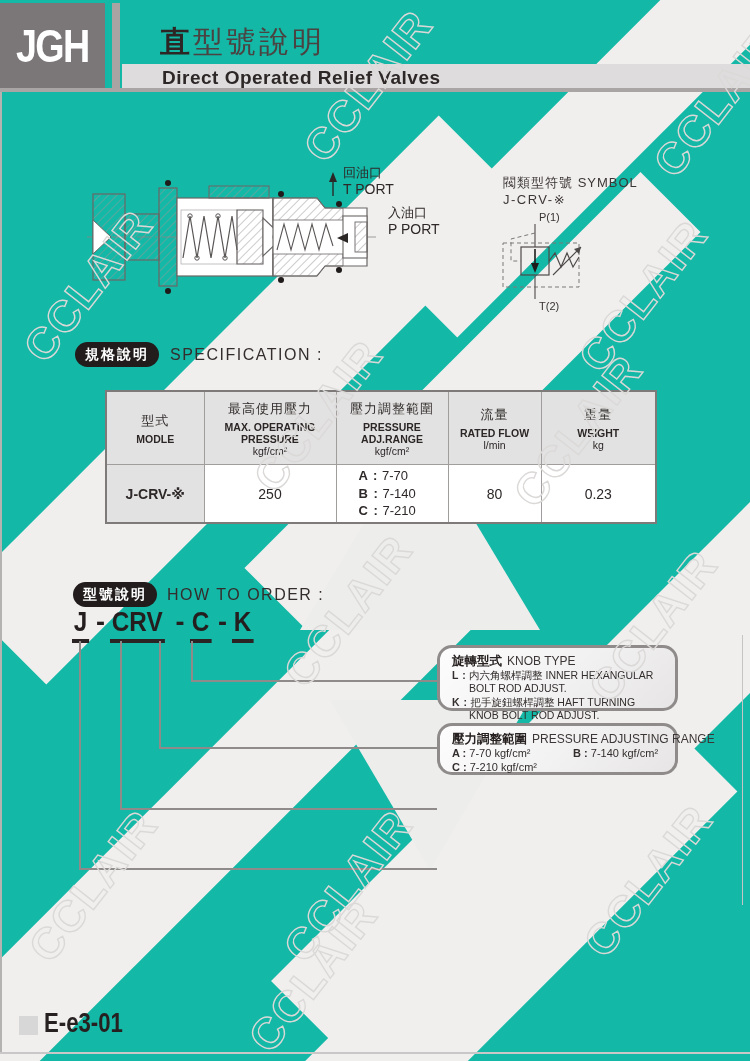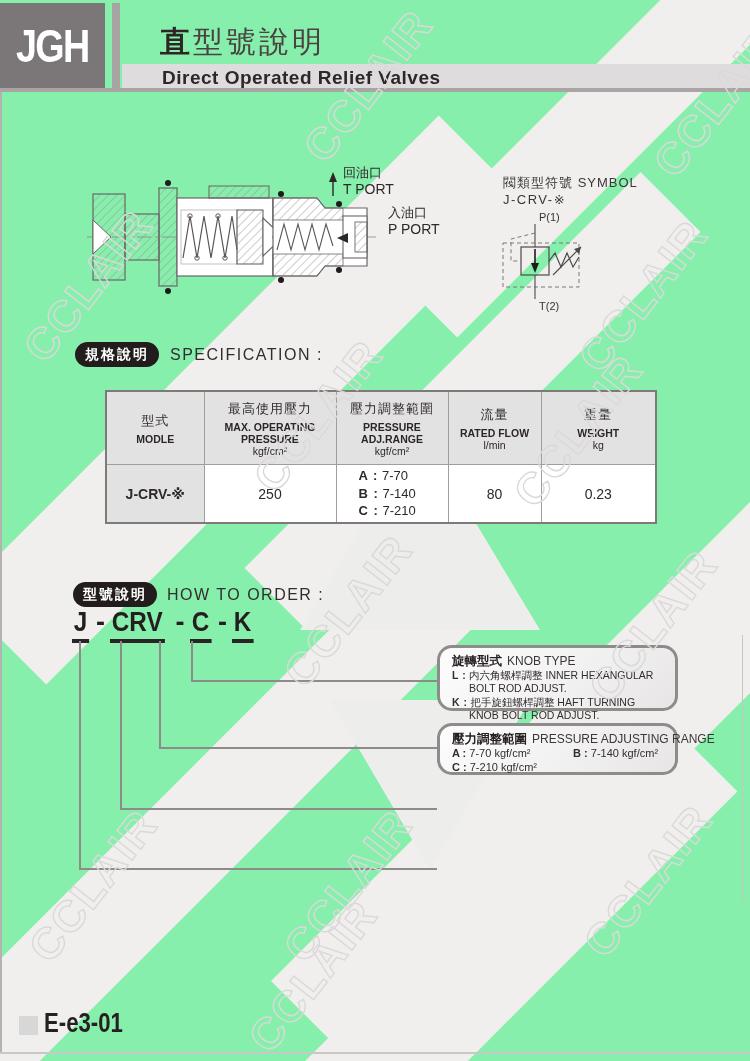--- a/index.html
+++ b/index.html
@@ -1,17 +1,17 @@
 <!DOCTYPE html>
 <html><head>
 <meta charset="utf-8">
 <style>
   html,body{margin:0;padding:0;background:#9a9a9a;}
   .page{
-    position:relative;width:750px;height:1061px;background:#86efac;
+    position:relative;width:750px;height:1061px;background:#14b8a6;
     overflow:hidden;font-family:"Liberation Sans","DejaVu Sans",sans-serif;
     color:#362f2f;margin:0 auto;
   }
   .abs{position:absolute;}
   
   .bg-band{position:absolute;background:#f0efee;transform:rotate(45deg);z-index:0;}
   .bg-tri{position:absolute;width:0;height:0;z-index:0;}
   
   .wm{position:absolute;left:0;top:0;z-index:6;pointer-events:none;}
   

